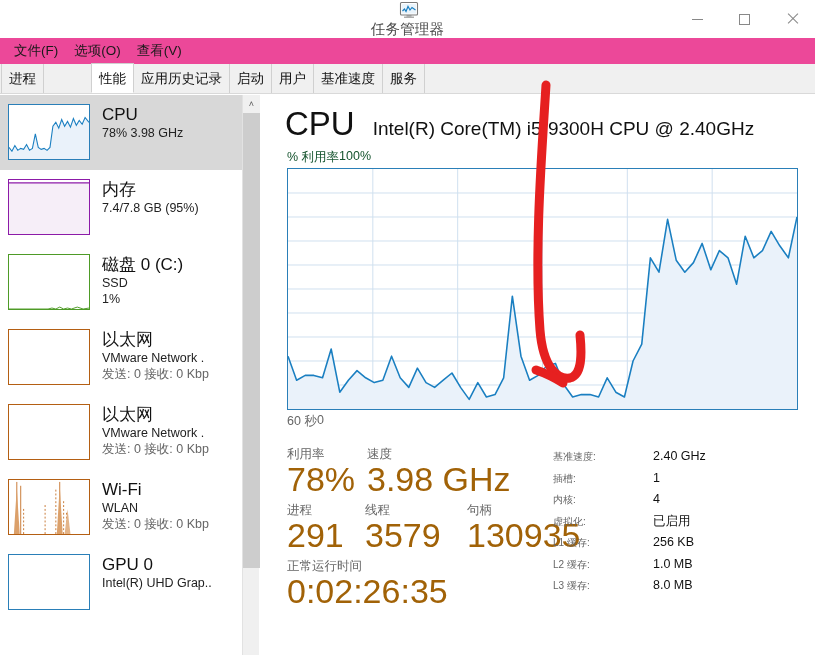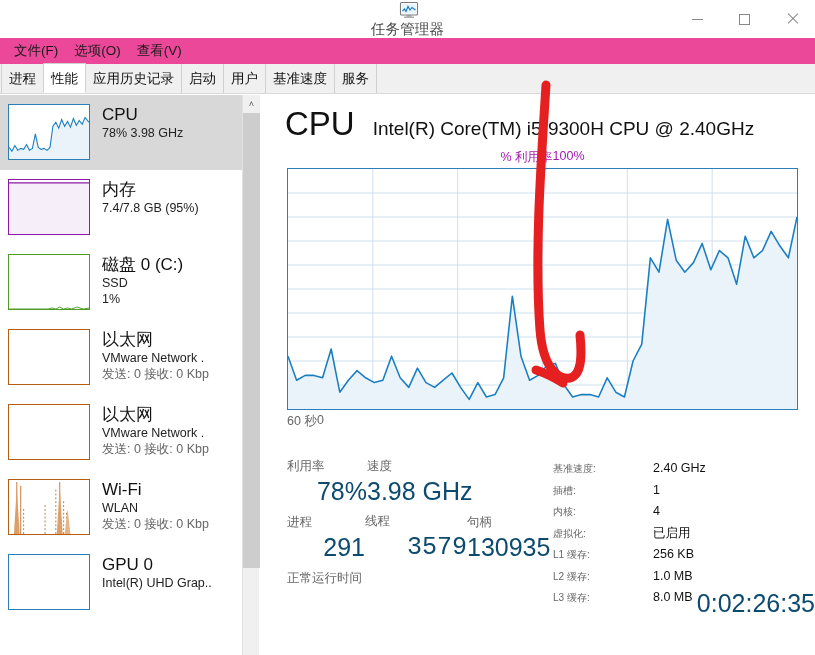--- a/index.html
+++ b/index.html
@@ -86,21 +86,21 @@
     border-right: 1px solid #d0d0d0;
     margin-right: -1px;
     white-space: nowrap;
     background: #f0f0f0;
   }
   .tab.active {
     background: #ffffff;
     border-top: 1px solid #d0d0d0;
     border-bottom: 1px solid #ffffff;
     height: 30px; line-height: 29px;
-    position: relative; z-index: 2;
+    position: relative; z-index: 2; margin-left: 48px;
   }
 
   
   .sidebar {
     position: absolute; top: 95px; left: 0;
     width: 242px; height: 560px;
     background: #ffffff;
     overflow: hidden;
   }
   .side-item {
@@ -163,53 +163,53 @@
     padding-left: 25px; padding-top: 10px;
   }
   .main-title { font-size: 33px; color: #111; line-height: 38px; }
   .main-model {
     font-size: 19px; color: #111;
     margin-left: 18px;
     white-space: nowrap;
   }
 
   .chart-axis-top {
-    display: flex; justify-content: center;
+    display: flex; justify-content: flex-start;
     padding: 6px 17px 2px 27px;
-    font-size: 12.5px; color: #a21caf;
+    font-size: 12.5px; color: #14532d;
   }
   .chart-box {
     position: relative;
     margin: 0 17px 0 27px;
     height: 242px;
     border: 1px solid #2a7fb8;
     background: #ffffff;
     overflow: hidden;
   }
   .chart-box svg { display: block; width: 100%; height: 100%; }
   .chart-axis-bottom {
     display: flex; 
     padding: 3px 17px 0 27px;
     font-size: 12.5px; color: #666;
   }
 
   
   .stats {
     position: relative;
-    margin-top: 28px;
+    margin-top: 16px;
     padding-left: 27px;
     height: 185px;
   }
   .stat-label { font-size: 12.5px; color: #666; line-height: 17px; }
-  .stat-value { font-size: 25px; color: #0c4a6e; line-height: 33px; white-space: nowrap; text-align: right; }
+  .stat-value { font-size: 34px; color: #a16207; line-height: 33px; white-space: nowrap; }
   .row1 { display: flex; }
   .row1 .c1 { width: 80px; }
   .row2 { display: flex; margin-top: 6px; }
   .row2 .c1 { width: 78px; }
-  .row2 .c2 { width: 102px; font-family: Liberation Mono, monospace; }
+  .row2 .c2 { width: 102px; }
   .row3 { margin-top: 6px; }
 
   .specs {
     position: absolute; top: 0; left: 293px;
     width: 262px;
   }
   .spec-row { display: flex; line-height: 21.5px; }
   .spec-key {
     width: 100px; flex: 0 0 100px;
     font-size: 10px; color: #666;

